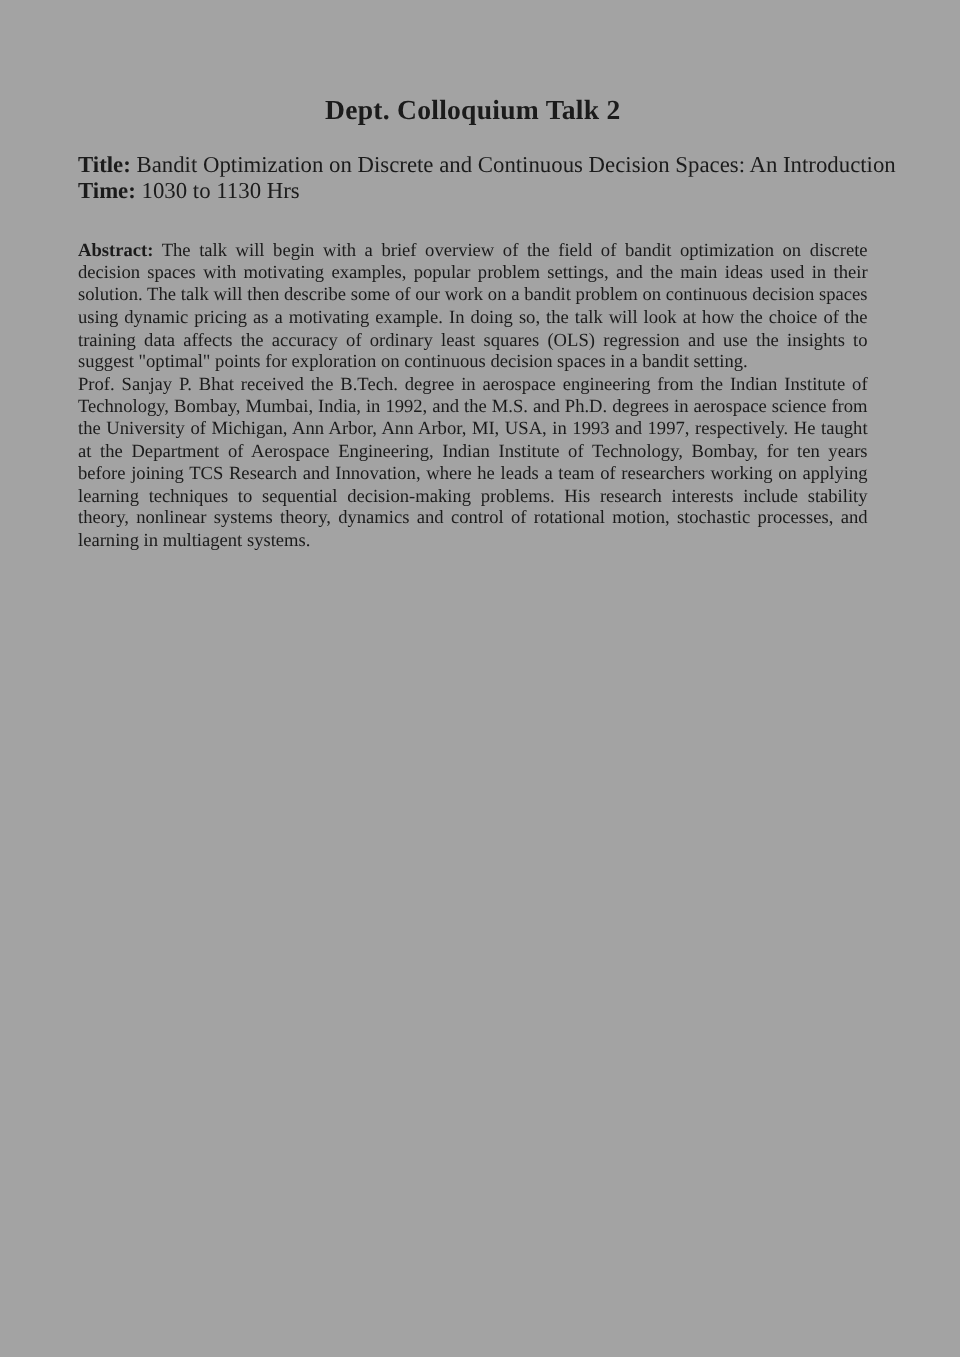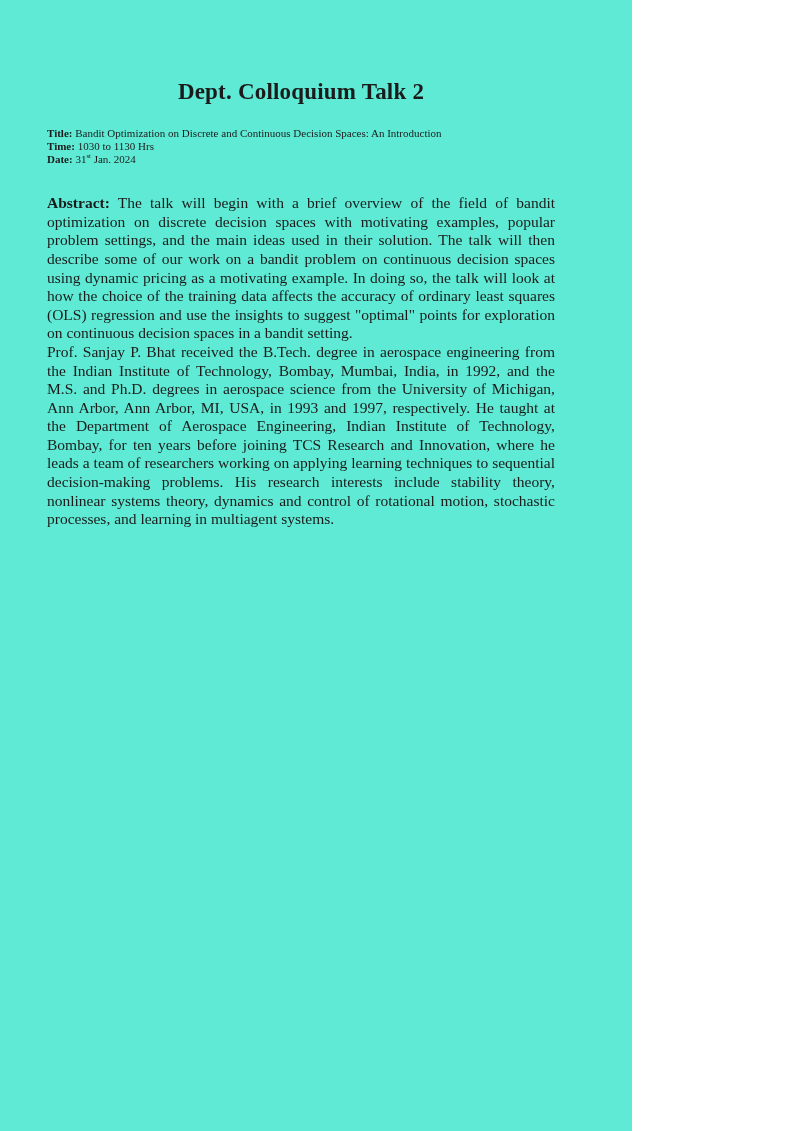--- a/index.html
+++ b/index.html
@@ -9,35 +9,35 @@
   body {
     width: 800px;
     height: 1131px;
     background: #ffffff;
     color: #1b1b1b;
     font-family: "Liberation Serif", "DejaVu Serif", serif;
     overflow: hidden;
   }
   .page {
     box-sizing: border-box;
-    width: 632px;
+    width: 800px;
     height: 1131px;
-    padding: 78px 77px 0 47px;
-    background: #5eead4;
+    padding: 78px 77px 0 65px;
+    background: #a3a3a3;
   }
   .doc-title {
     margin: 0 0 21px 0;
     text-align: center;
     font-size: 23px;
     font-weight: bold;
     line-height: 1.2;
     letter-spacing: 0.2px;
   }
   .details {
-    font-size: 11px;
+    font-size: 19px;
     line-height: 1.2;
   }
   .detail-line {
     white-space: nowrap;
   }
   .detail-label, .inline-label {
     font-weight: bold;
   }
   sup.ordinal {
     font-size: 62%;
@@ -74,24 +74,20 @@
       <span class="detail-value">Bandit Optimization on Discrete and Continuous Decision Spaces: An Introduction</span>
     </div>
 
 
 
     <div class="detail-line">
       <span class="detail-label">Time:</span>
       <span class="detail-value">1030 to 1130 Hrs</span>
     </div>
 
-    <div class="detail-line">
-      <span class="detail-label">Date:</span>
-      <span class="detail-value"><span>31</span><sup class="ordinal">st</sup><span> Jan. 2024</span></span>
-    </div>
 
   </div>
 
   <p class="para abstract-para">
     <span class="inline-label">Abstract:</span>
     <span>The talk will begin with a brief overview of the field of bandit optimization on discrete decision spaces with motivating examples, popular problem settings, and the main ideas used in their solution. The talk will then describe some of our work on a bandit problem on continuous decision spaces using dynamic pricing as a motivating example. In doing so, the talk will look at how the choice of the training data affects the accuracy of ordinary least squares (OLS) regression and use the insights to suggest "optimal" points for exploration on continuous decision spaces in a bandit setting.</span>
   </p>
 
 
   <p class="para">

